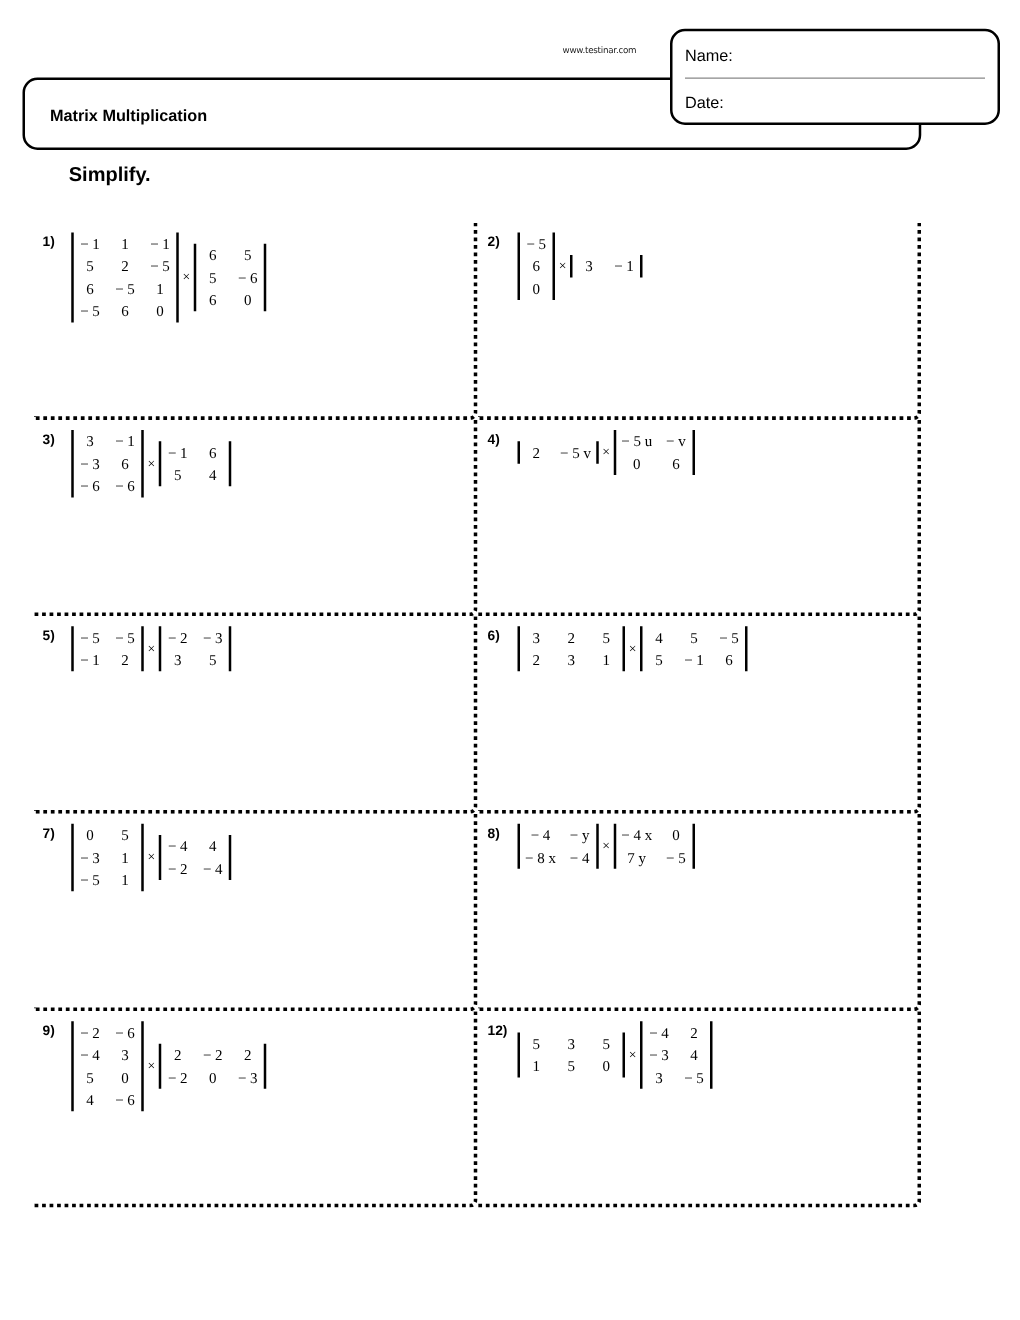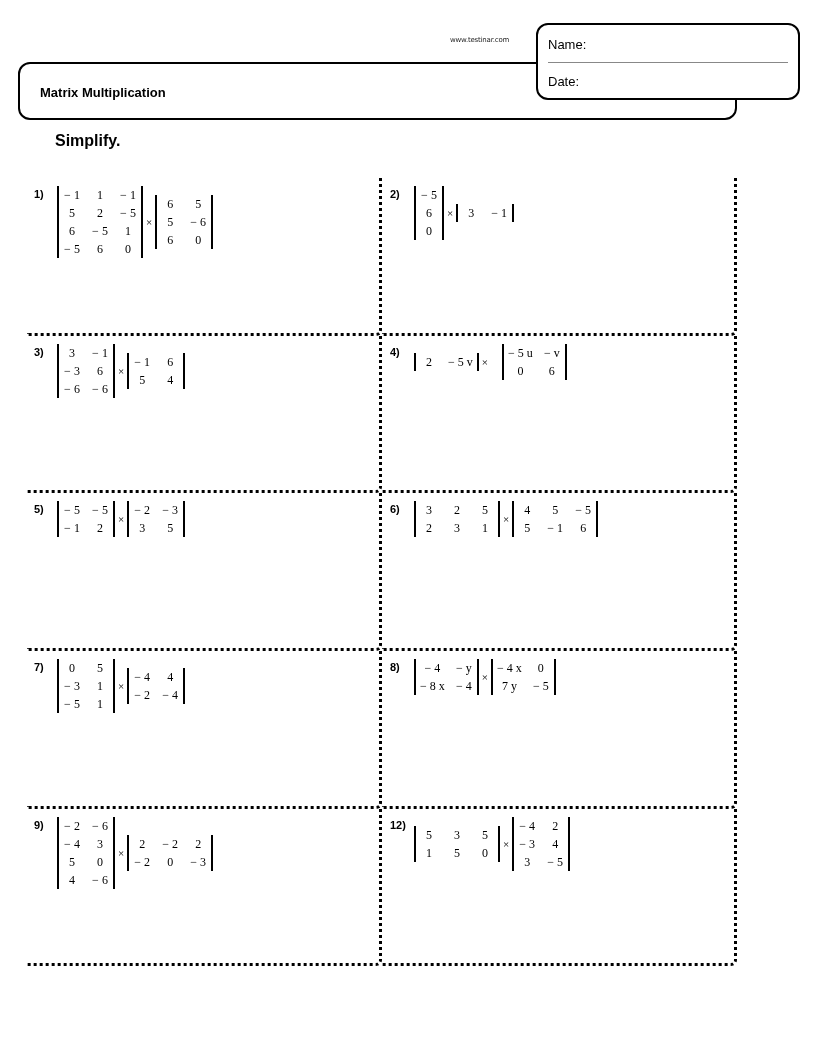--- a/index.html
+++ b/index.html
@@ -123,21 +123,21 @@
         </div>
       </div>
       <div class="cell right">
         <div class="qnum">4)</div>
         <div class="expr">
           <div class="matrix" style="grid-template-columns: repeat(2, auto);">
             <span>2</span>
             <span>− 5 v</span>
           </div>
           <span class="times">×</span>
-          <div class="matrix" style="grid-template-columns: repeat(2, auto); margin-left: 11px;">
+          <div class="matrix" style="grid-template-columns: repeat(2, auto);">
             <span>− 5 u</span>
             <span>− v</span>
             <span>0</span>
             <span>6</span>
           </div>
         </div>
       </div>
     </div>
     <div class="row">
       <div class="cell">

